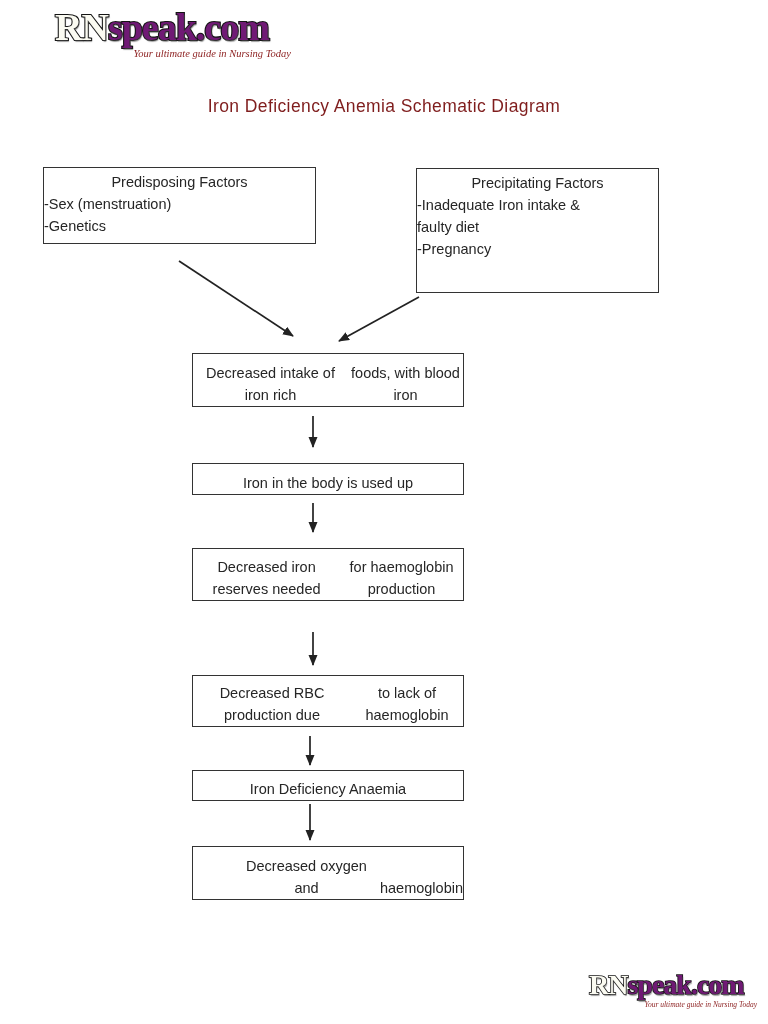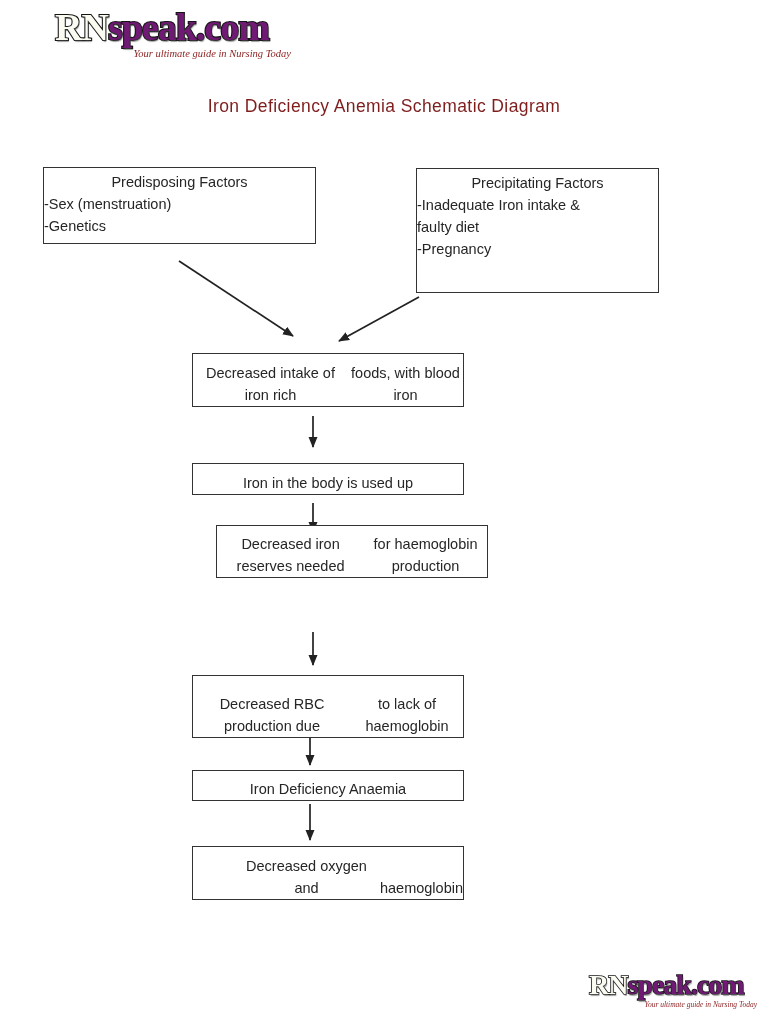--- a/index.html
+++ b/index.html
@@ -69,22 +69,22 @@
 
   .flow-box {
     left: 192px; width: 272px;
     display: flex; flex-direction: row;
     justify-content: center; align-items: flex-end;
     text-align: center;
   }
   .flow-line { display: block; }
   .flow-0 { top: 353px; height: 54px; }
   .flow-1 { top: 463px; height: 32px; }
-  .flow-2 { top: 525px; height: 53px; margin-left: 24px; }
-  .flow-3 { top: 675px; height: 63px; }
+  .flow-2 { top: 548px; height: 53px; }
+  .flow-3 { top: 675px; height: 52px; }
   .flow-4 { top: 770px; height: 31px; }
   .flow-5 { top: 846px; height: 54px; padding-left: 40px; }
 
   
   .arrow-layer {
     position: absolute; left: 0; top: 0;
     width: 768px; height: 1024px;
     pointer-events: none;
   }
 </style>

